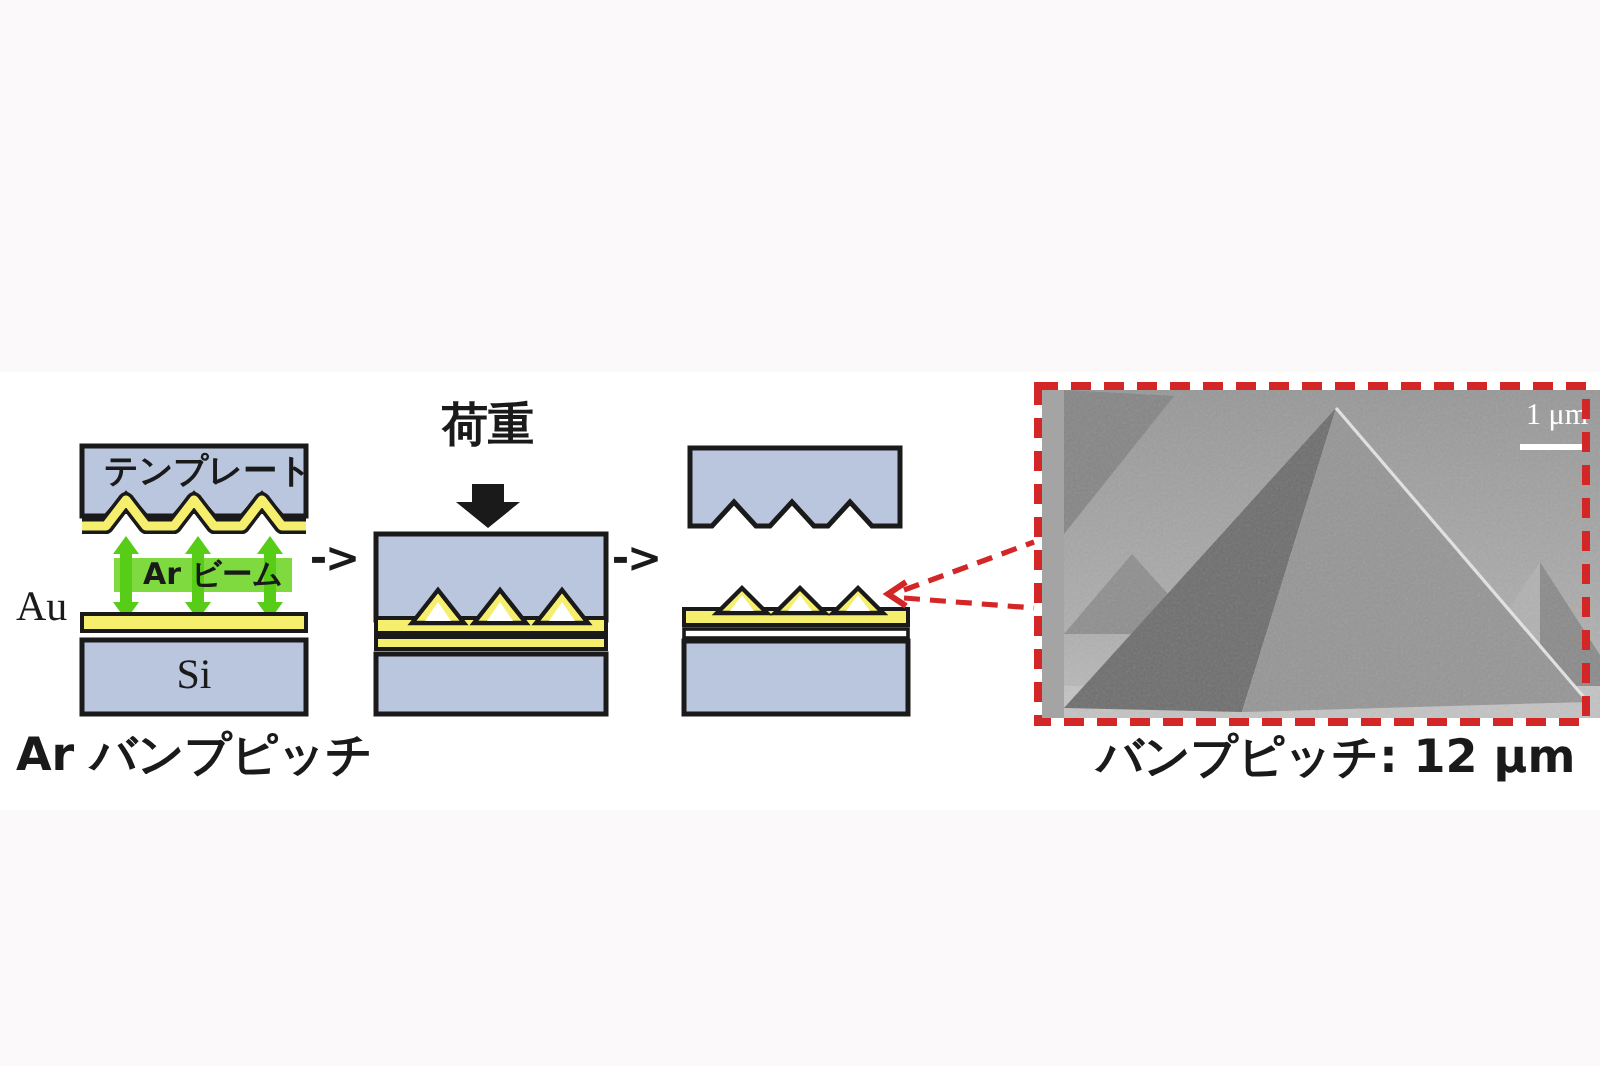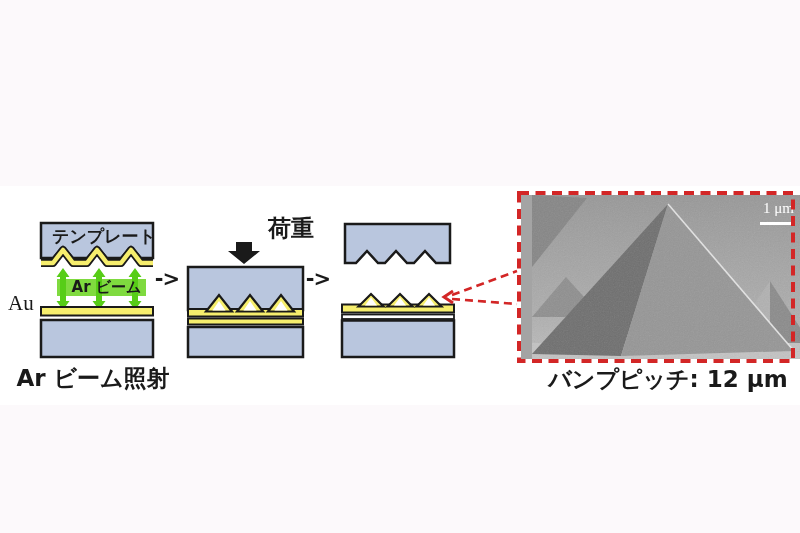--- a/index.html
+++ b/index.html
@@ -102,26 +102,27 @@
 
     <rect x="519" y="193" width="274" height="168" fill="none" stroke="#d32626" stroke-width="4" stroke-dasharray="10 6.5"></rect>
   </svg>
 
   <div class="txt jp ctr" style="left:40px;top:228px;width:128px;font-size:17px;">テンプレート</div>
 
   <div class="txt jp ctr" style="left:57px;top:280px;width:99px;font-size:15px;">Ar ビーム</div>
 
   <div class="txt serif" style="left:8px;top:292px;font-size:21px;">Au</div>
 
+  <div class="txt serif ctr" style="left:41px;top:326px;width:112px;font-size:21px;">Si</div>
 
-  <div class="txt jp cap ctr" style="left:8px;top:366px;width:170px;">Ar ビーム照射</div>
+  <div class="txt jp cap ctr" style="left:8px;top:366px;width:170px;">Ar バンプピッチ</div>
 
   <div class="txt step-arrow ctr" style="left:152px;top:268px;width:30px;">-&gt;</div>
 
-  <div class="txt jp cap ctr" style="left:216px;top:216px;width:56px;margin-left:47px;">荷重</div>
+  <div class="txt jp cap ctr" style="left:216px;top:201px;width:56px;">荷重</div>
 
   <div class="txt step-arrow ctr" style="left:303px;top:268px;width:30px;">-&gt;</div>
 
 
 
   <div class="txt jp cap ctr" style="left:530px;top:367px;width:276px;">バンプピッチ: 12 μm</div>
 
 </div>
 
 </body></html>

